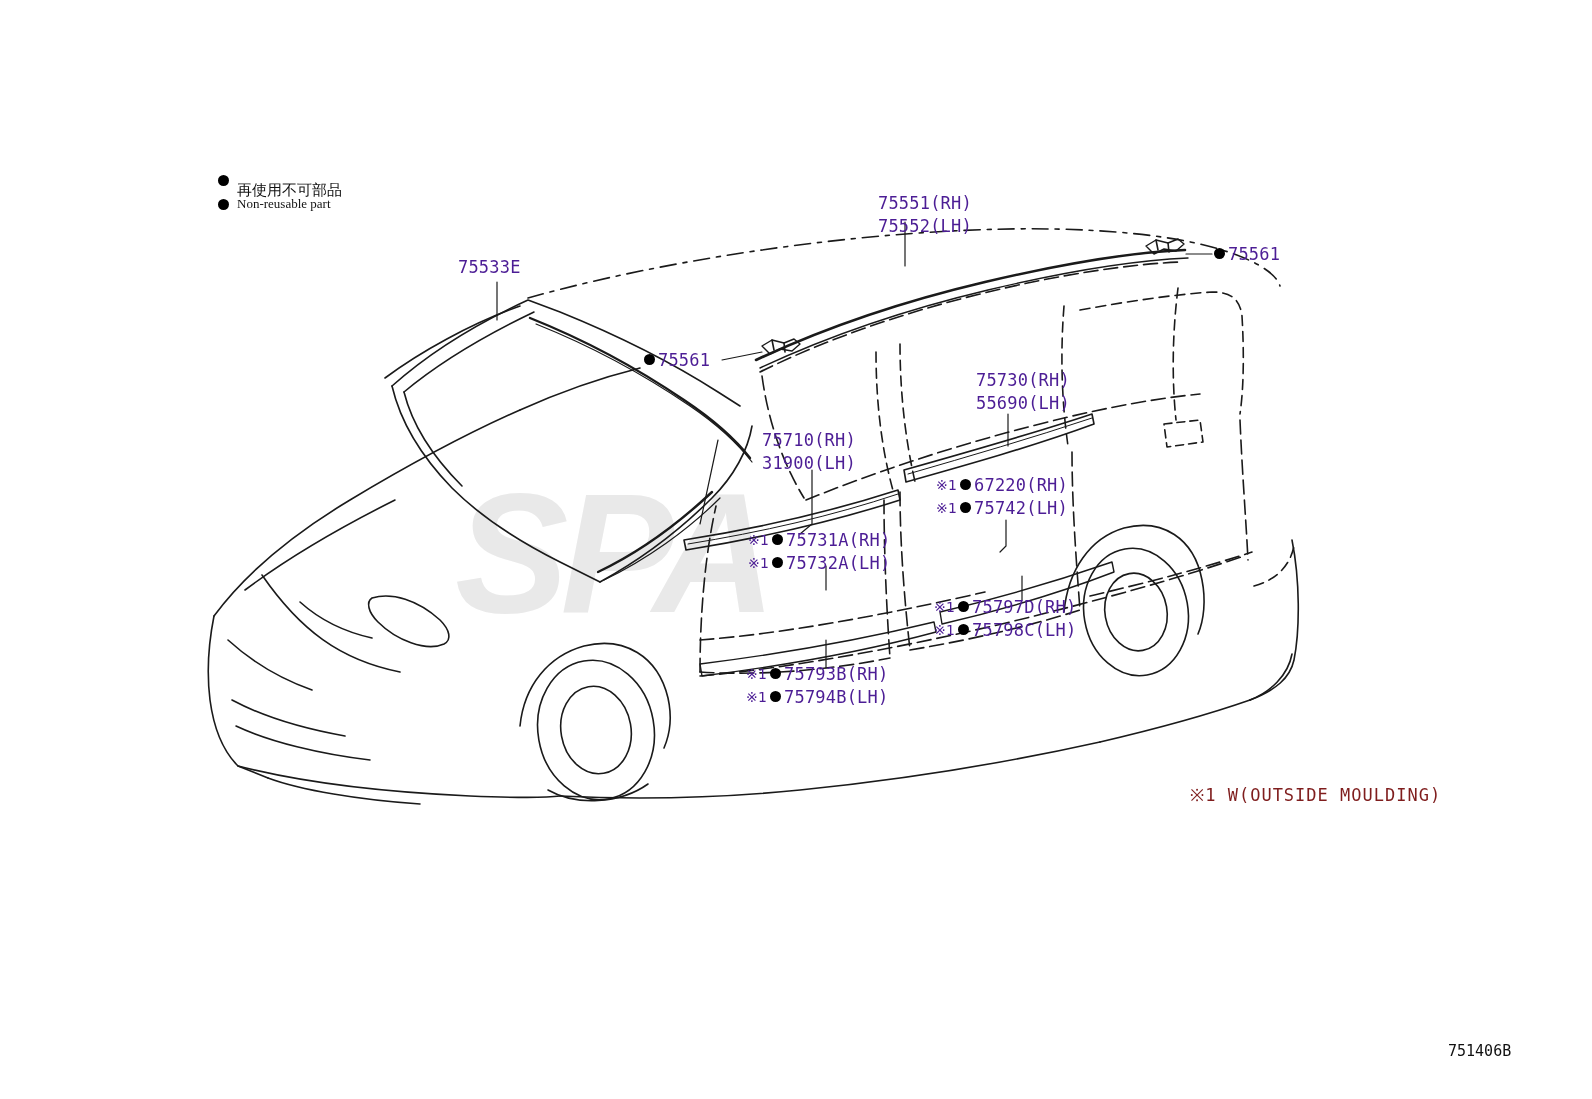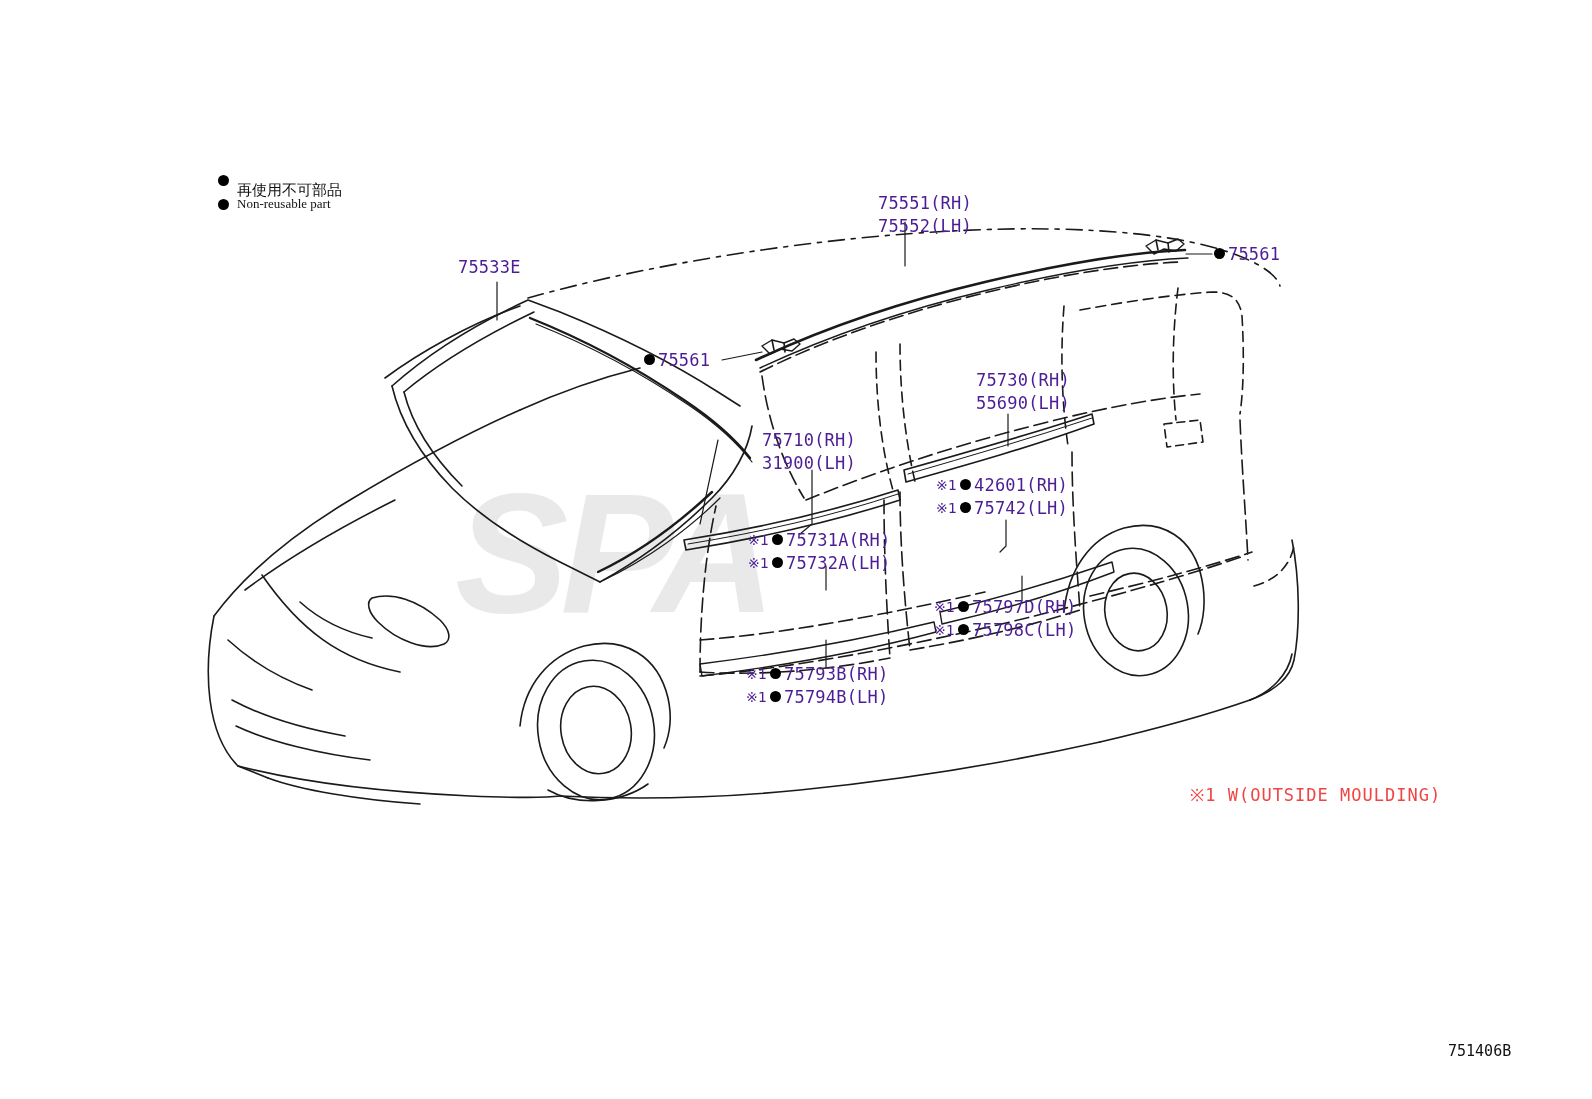--- a/index.html
+++ b/index.html
@@ -71,21 +71,21 @@
     font-size: 14px;
     font-family: "DejaVu Sans", sans-serif;
   }
   .footer-note {
     position: absolute;
     left: 1190px;
     top: 783px;
     font-size: 17px;
     letter-spacing: 1px;
     font-family: "DejaVu Sans Mono", monospace;
-    color: #ef4444;
+    color: #7f1d1d;
   }
   .fig-code {
     position: absolute;
     left: 1448px;
     top: 1014px;
     font-size: 15px;
     font-family: "DejaVu Sans Mono", monospace;
     color: #111;
     margin-top: 28px;
   }
@@ -290,21 +290,21 @@
       </div>
     <div class="ln">
         <span>31900(LH)</span>
       </div>
   </div>
 
   <div class="label" style="left:936px; top:473px;">
     <div class="ln">
         <span class="star">※1</span>
         <span class="bullet"></span>
-        <span>42601(RH)</span>
+        <span>67220(RH)</span>
       </div>
     <div class="ln">
         <span class="star">※1</span>
         <span class="bullet"></span>
         <span>75742(LH)</span>
       </div>
   </div>
 
   <div class="label" style="left:748px; top:528px;">
     <div class="ln">

